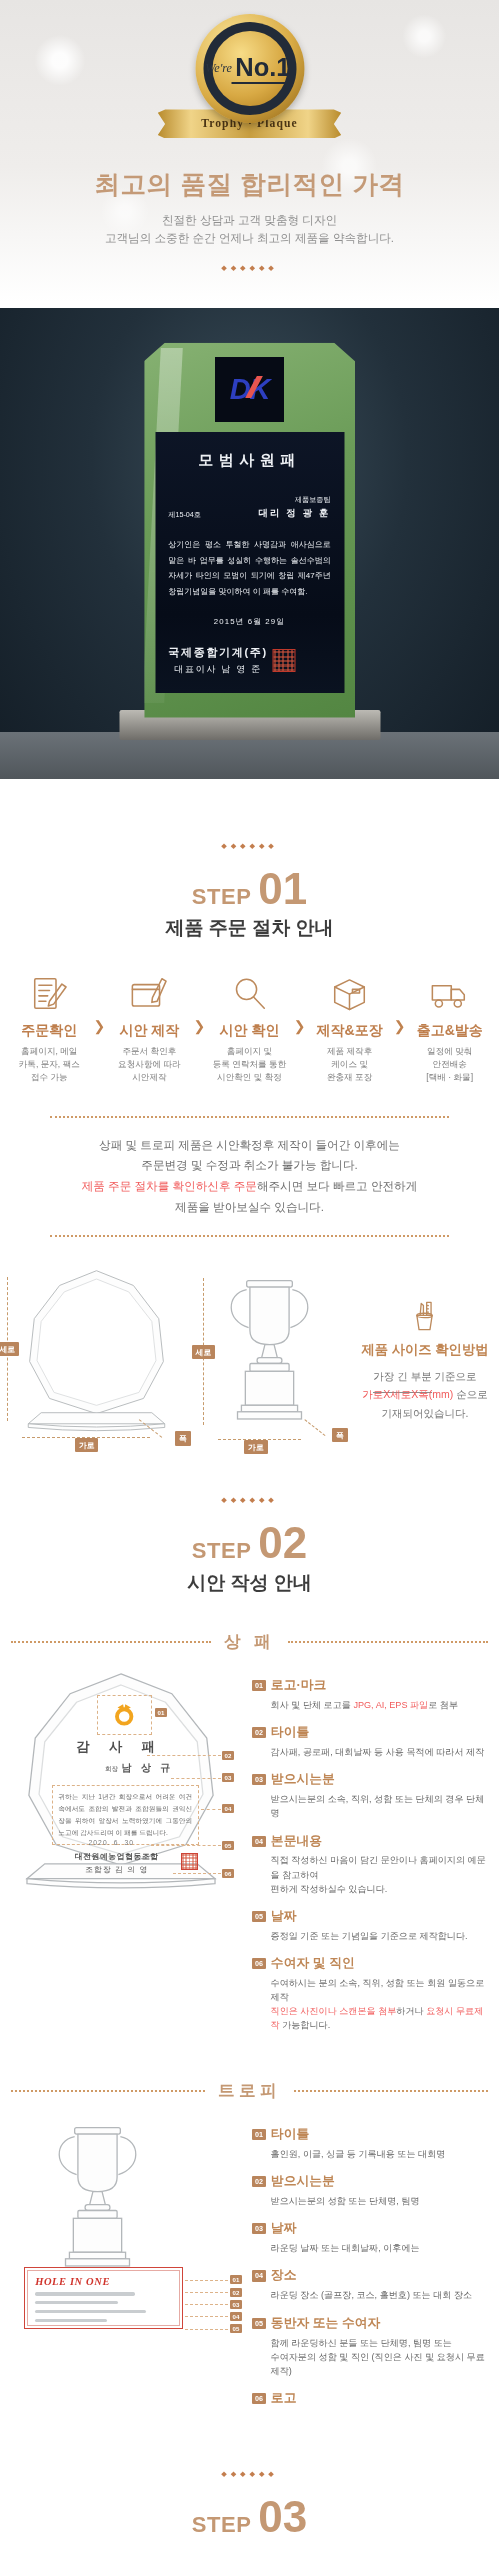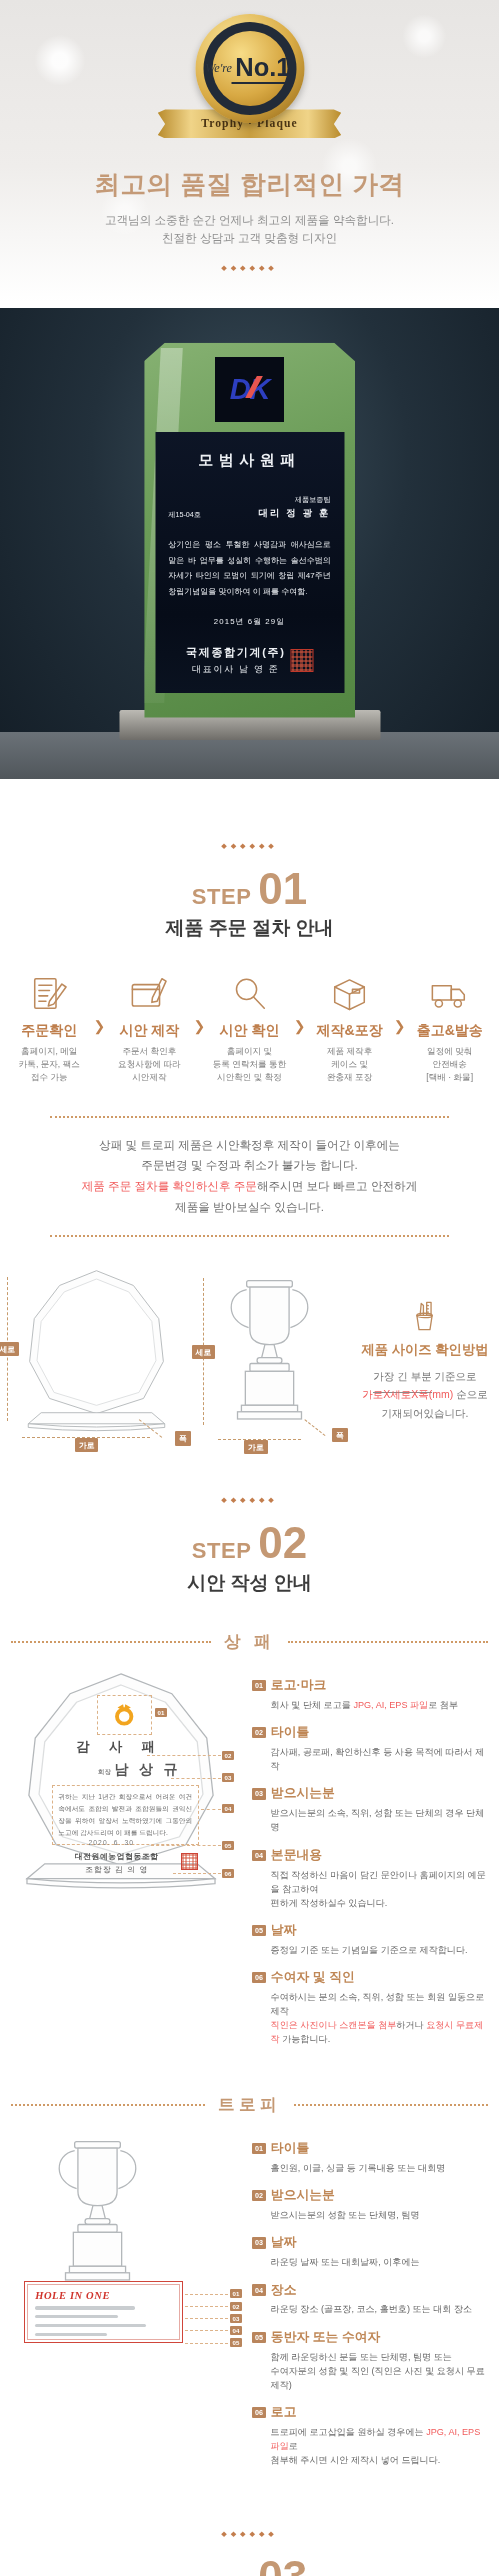--- a/index.html
+++ b/index.html
@@ -66,21 +66,21 @@
   .plate { position:absolute; left:11px; right:11px; top:89px; bottom:24.4px;
       background:linear-gradient(#0d1526,#060c18 70%,#0a1220); color:#eef1f5;
       padding:19px 13.3px 0; text-align:center; }
   .plate-title { font-size:15px; letter-spacing:5.5px; font-weight:bold; }
   .plate-row { display:flex; justify-content:space-between; align-items:flex-end;
       margin-top:24.4px; font-size:7.2px; }
   .plate-recipient { text-align:right; line-height:1.6; }
   .plate-recipient b { font-size:9.4px; letter-spacing:2.2px; }
   .plate-body { margin-top:16.6px; font-size:8px; line-height:1.95; text-align:justify; }
   .plate-date { margin-top:16.6px; font-size:7.8px; letter-spacing:1.1px; }
-  .plate-issuer { margin-top:18px; display:flex; align-items:center; justify-content:center; gap:4.4px; }
+  .plate-issuer { margin-top:18px; display:flex; align-items:center; gap:4.4px; }
   .plate-issuer-text { text-align:center; }
   .issuer-org { font-size:11px; font-weight:bold; letter-spacing:1.7px; }
   .issuer-ceo { font-size:9px; letter-spacing:1.7px; margin-top:3.3px; }
   .seal { width:23px; height:23px; border:1.1px solid #c0392b; background:
       repeating-linear-gradient(0deg, rgba(211,84,60,.55) 0 2.2px, transparent 2.2px 4.4px),
       repeating-linear-gradient(90deg, rgba(211,84,60,.55) 0 2.2px, transparent 2.2px 4.4px); }
 
   
   .step-head { text-align:center; }
   .step-line { display:flex; justify-content:center; align-items:baseline; gap:6.7px;
@@ -128,21 +128,21 @@
   .fig svg.outline { stroke:#b3b7ba; fill:#fdfdfd; stroke-width:2; }
   .tag { position:absolute; background:#b9855c; color:#fff; font-size:6.1px; font-weight:bold;
       padding:1.1px 2.8px; border-radius:1.1px; }
   .leader { position:absolute; border-top:1.1px dashed #ddb38a; }
   .gamsa-title { position:absolute; top:69px; left:0; right:16.6px; text-align:center;
       font-size:13.3px; letter-spacing:7.8px; color:#4f4f4f; font-weight:bold; }
   .gamsa-logo-box { position:absolute; left:88px; top:25.5px; width:55px; height:40px;
       border:0.6px dashed #dcb288; display:flex; align-items:center; justify-content:center; }
   .gamsa-recipient { position:absolute; top:92px; left:67px; right:44px; text-align:center; color:#555; }
   .gamsa-recipient .role { font-size:6.7px; margin-right:3.3px; }
-  .gamsa-recipient .name { font-size:14px; font-weight:bold; letter-spacing:3.3px; }
+  .gamsa-recipient .name { font-size:10px; font-weight:bold; letter-spacing:3.3px; }
   .gamsa-body { position:absolute; left:43px; top:116px; width:147px; border:0.6px dashed #dcb288;
       padding:5px 5.5px; font-size:6.7px; color:#666; line-height:1.8; text-align:justify; }
   .gamsa-date { position:absolute; top:170px; left:0; right:33px; text-align:center;
       font-size:6.7px; color:#777; letter-spacing:1.1px; }
   .gamsa-issuer { position:absolute; top:182px; left:0; right:22px; text-align:center; color:#555; }
   .gamsa-issuer .org { font-size:7.8px; font-weight:bold; letter-spacing:0.6px; }
   .gamsa-issuer .who { font-size:7.8px; margin-top:1.7px; letter-spacing:1.1px; }
   .mini-seal { position:absolute; top:184px; right:49px; width:16.6px; height:16.6px;
       border:1.1px solid #cd4437; background:
       repeating-linear-gradient(0deg, rgba(211,84,60,.5) 0 1.7px, transparent 1.7px 3.3px),
@@ -175,22 +175,22 @@
       <div class="medal-ring">
         <div class="medal-face">
           <div class="medal-script">We're</div>
           <div class="medal-no1">No.1</div>
         </div>
       </div>
     </div>
   </div>
   <h1 class="hero-title">최고의 품질 합리적인 가격</h1>
   <div class="hero-sub">
+    <div>친절한 상담과 고객 맞춤형 디자인</div>
     <div>고객님의 소중한 순간 언제나 최고의 제품을 약속합니다.</div>
-    <div>친절한 상담과 고객 맞춤형 디자인</div>
   </div>
   <div class="orn">◆◆◆◆◆◆</div>
 </section>
 
 <section class="photo">
   <div class="photo-floor"></div>
   <div class="stone-base"></div>
   <div class="glass">
     <div class="glass-shine"></div>
     <div class="logo-box">
@@ -429,21 +429,21 @@
         <div class="anno-desc">
             <div><span>회사 및 단체 로고를 </span><span class="red">JPG, AI, EPS 파일</span><span>로 첨부</span></div>
           </div>
       </div>
       <div class="anno">
         <div class="anno-head">
             <span class="anno-num">02</span>
             <span class="anno-title">타이틀</span>
           </div>
         <div class="anno-desc">
-            <div>감사패, 공로패, 확인하신후 등 사용 목적에 따라서 제작</div>
+            <div>감사패, 공로패, 대회날짜 등 사용 목적에 따라서 제작</div>
           </div>
       </div>
       <div class="anno">
         <div class="anno-head">
             <span class="anno-num">03</span>
             <span class="anno-title">받으시는분</span>
           </div>
         <div class="anno-desc">
             <div>받으시는분의 소속, 직위, 성함 또는 단체의 경우 단체명</div>
           </div>
@@ -566,24 +566,20 @@
         <div class="anno-desc">
             <div>함께 라운딩하신 분들 또는 단체명, 팀명 또는</div>
             <div>수여자분의 성함 및 직인 (직인은 사진 및 요청시 무료제작)</div>
           </div>
       </div>
       <div class="anno">
         <div class="anno-head">
             <span class="anno-num">06</span>
             <span class="anno-title">로고</span>
           </div>
-        <div class="anno-desc">
-          <div><span>트로피에 로고삽입을 원하실 경우에는 </span><span class="red">JPG, AI, EPS 파일</span><span>로</span></div>
-          <div>첨부해 주시면 시안 제작시 넣어 드립니다.</div>
-        </div>
       </div>
     </div>
   </div>
 </section>
 
 <section>
   <div class="step-head">
     <div class="orn" style="margin-top:50px">◆◆◆◆◆◆</div>
     <div class="step-line">
       <span class="s">STEP</span>

